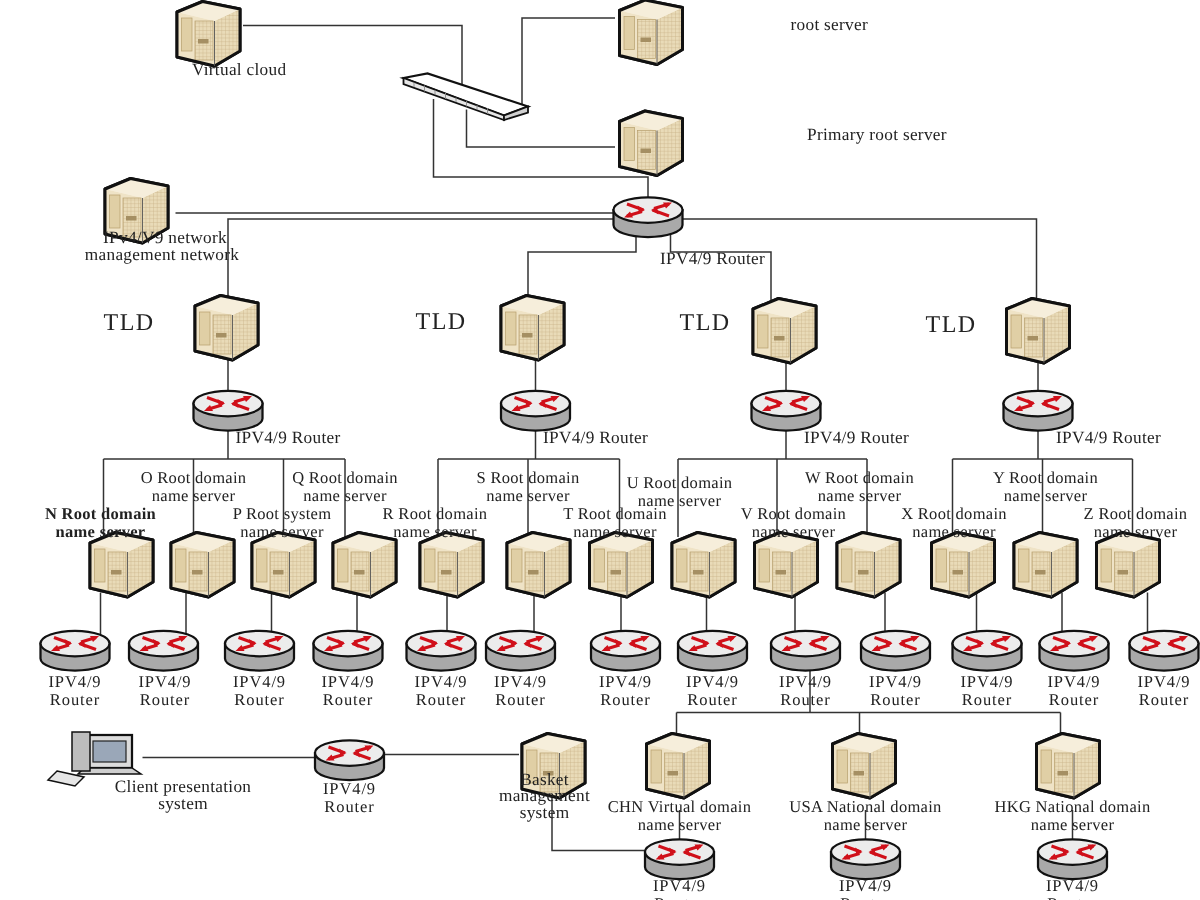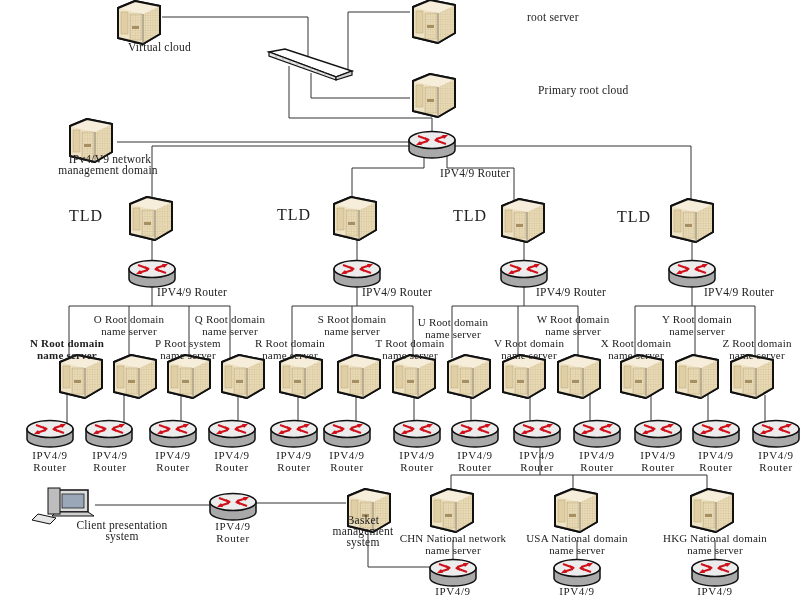--- a/index.html
+++ b/index.html
@@ -199,23 +199,23 @@
   <use href="#server" x="428" y="488"></use>
   <use href="#server" x="552" y="488"></use>
   <use href="#server" x="688" y="488"></use>
   <use href="#router" x="453" y="571"></use>
   <use href="#router" x="577" y="571"></use>
   <use href="#router" x="715" y="571"></use>
 </svg>
 
 <div class="lbl big" style="left:88px;top:41px;">Virtual cloud</div>
 <div class="lbl big left" style="left:487px;top:11px;">root server</div>
-<div class="lbl big left" style="left:498px;top:84px;">Primary root cloud</div>
+<div class="lbl big left" style="left:498px;top:84px;">Primary root server</div>
 <div class="lbl big" style="left:10px;top:153px;width:120px;">IPv4/V9 network</div>
-<div class="lbl big" style="left:0px;top:164px;width:136px;">management domain</div>
+<div class="lbl big" style="left:0px;top:164px;width:136px;">management network</div>
 <div class="lbl big" style="left:380px;top:167px;width:110px;">IPV4/9 Router</div>
 
 <div class="lbl tld" style="left:69px;top:211px;">TLD</div>
 <div class="lbl tld" style="left:277px;top:210px;">TLD</div>
 <div class="lbl tld" style="left:453px;top:211px;">TLD</div>
 <div class="lbl tld" style="left:617px;top:212px;">TLD</div>
 
 <div class="lbl big" style="left:97px;top:286px;width:110px;">IPV4/9 Router</div>
 <div class="lbl big" style="left:302px;top:286px;width:110px;">IPV4/9 Router</div>
 <div class="lbl big" style="left:476px;top:286px;width:110px;">IPV4/9 Router</div>
@@ -249,19 +249,19 @@
 <div class="lbl rt" style="left:507px;top:449px;width:60px;"><span>IPV4/9</span><br><span>Router</span></div>
 <div class="lbl rt" style="left:567px;top:449px;width:60px;"><span>IPV4/9</span><br><span>Router</span></div>
 <div class="lbl rt" style="left:628px;top:449px;width:60px;"><span>IPV4/9</span><br><span>Router</span></div>
 <div class="lbl rt" style="left:686px;top:449px;width:60px;"><span>IPV4/9</span><br><span>Router</span></div>
 <div class="lbl rt" style="left:746px;top:449px;width:60px;"><span>IPV4/9</span><br><span>Router</span></div>
 
 <div class="lbl big" style="left:22px;top:520px;width:120px;line-height:11px;"><span>Client presentation</span><br><span>system</span></div>
 <div class="lbl rt" style="left:203px;top:520px;width:60px;"><span>IPV4/9</span><br><span>Router</span></div>
 <div class="lbl big" style="left:288px;top:515px;width:70px;line-height:11px;"><span>Basket</span><br><span>management</span><br><span>system</span></div>
 
-<div class="lbl root" style="left:393px;top:532px;width:120px;"><span>CHN National network</span><br><span>name server</span></div>
+<div class="lbl root" style="left:393px;top:532px;width:120px;"><span>CHN Virtual domain</span><br><span>name server</span></div>
 <div class="lbl root" style="left:517px;top:532px;width:120px;"><span>USA  National domain</span><br><span>name server</span></div>
 <div class="lbl root" style="left:655px;top:532px;width:120px;"><span>HKG National domain</span><br><span>name server</span></div>
 
 <div class="lbl rt" style="left:423px;top:585px;width:60px;"><span>IPV4/9</span><br><span>Router</span></div>
 <div class="lbl rt" style="left:547px;top:585px;width:60px;"><span>IPV4/9</span><br><span>Router</span></div>
 <div class="lbl rt" style="left:685px;top:585px;width:60px;"><span>IPV4/9</span><br><span>Router</span></div>
 
 </body></html>

